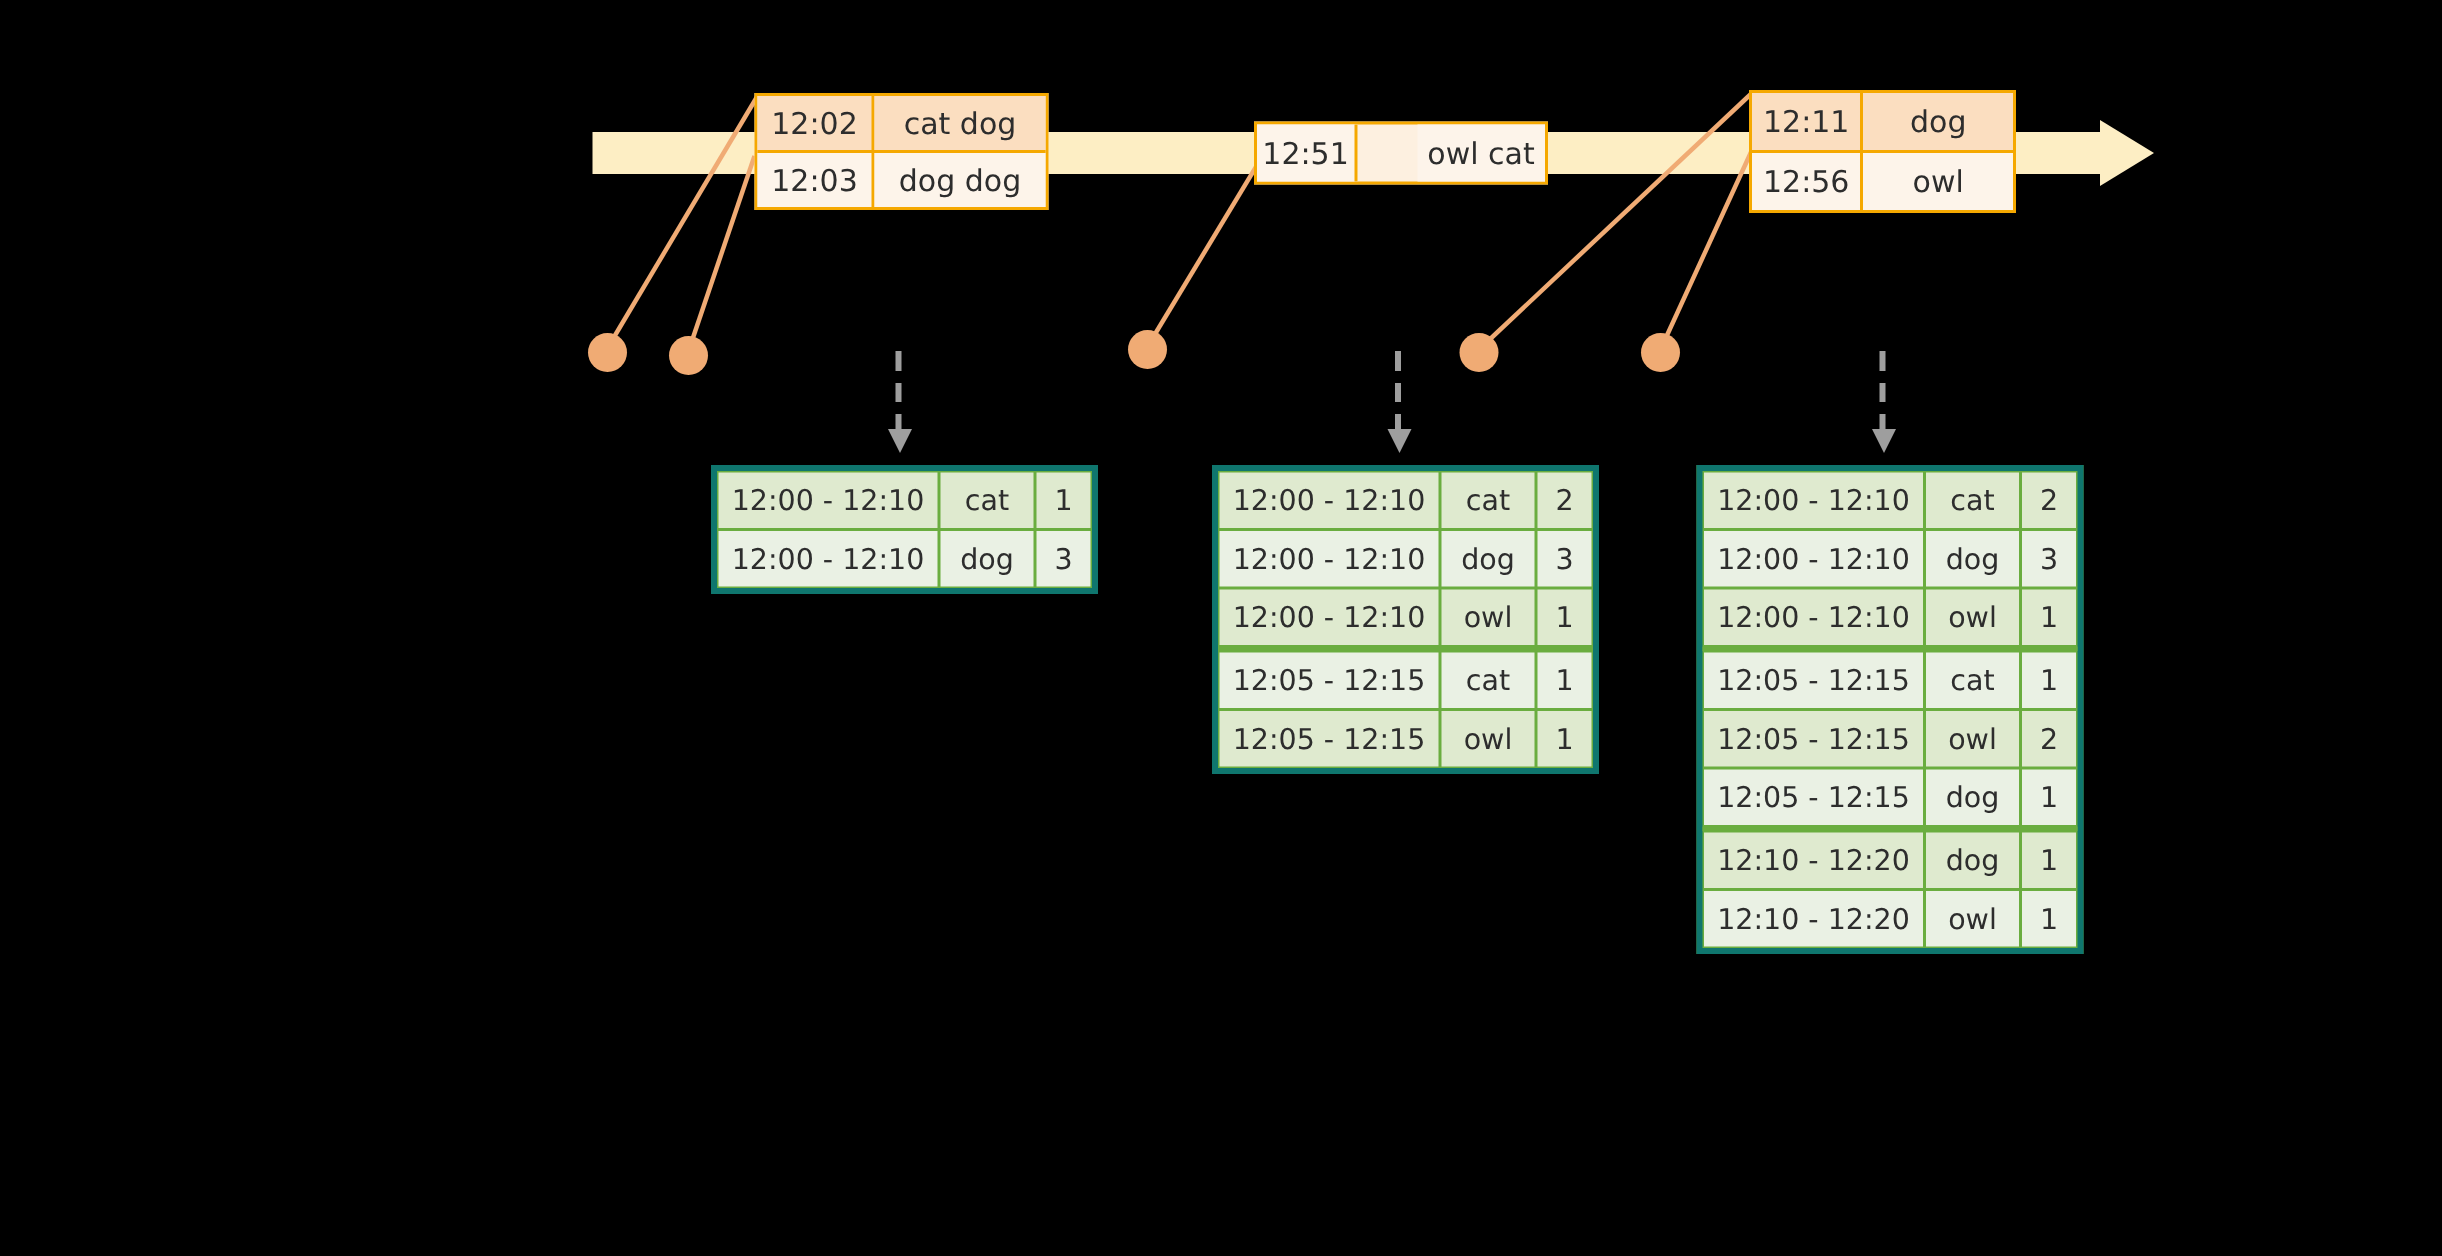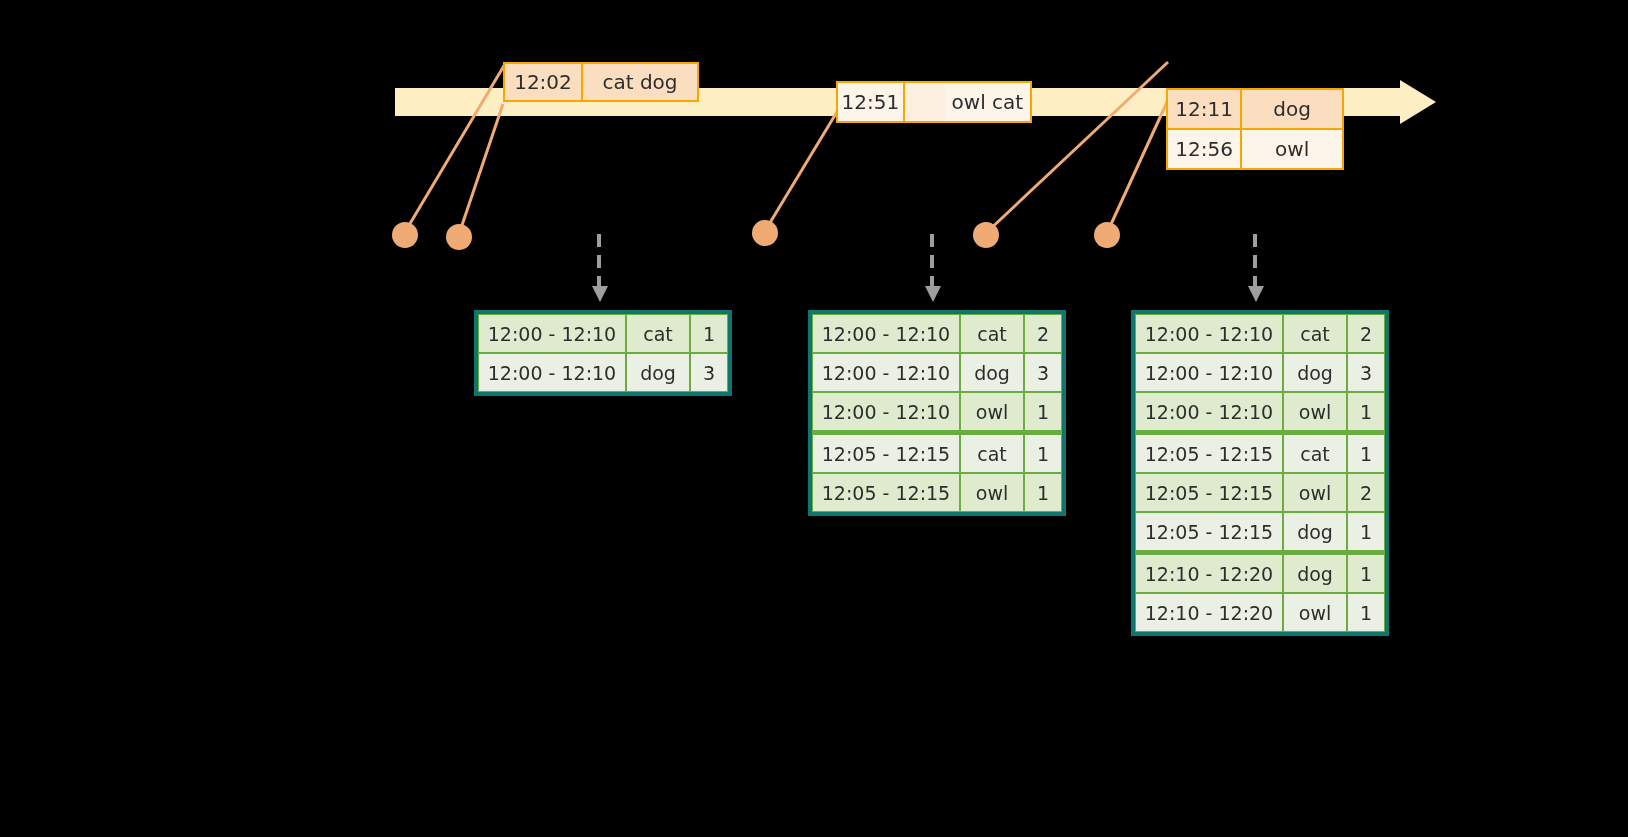--- a/index.html
+++ b/index.html
@@ -54,21 +54,21 @@
   .evt-row.light .time,.evt-row.light .words{background:#fdf4ea;}
 
   #box-a{left:503px;top:62px;width:196px;}
   #box-a .time{width:84px;height:36px;text-align:center;}
   #box-a .words{width:123px;height:36px;}
 
   #box-b{left:836px;top:81px;width:196px;}
   #box-b .time{width:84px;height:38px;}
   #box-b .words{width:108px;height:38px;margin-left:40px;}
 
-  #box-c{left:1166px;top:60px;width:178px;margin-top:28px;}
+  #box-c{left:1166px;top:60px;width:178px;}
   #box-c .time{width:76px;height:38px;}
   #box-c .words{width:102px;height:38px;}
 
   
   .dot{
     position:absolute;width:26px;height:26px;border-radius:50%;
     background:#f0ab74;
   }
   svg.connectors{position:absolute;left:0;top:0;width:1628px;height:837px;}
 
@@ -131,20 +131,24 @@
       <line x1="765" y1="231" x2="855" y2="82" stroke="#f0ab74" stroke-width="3"></line>
       <line x1="986" y1="233" x2="1168" y2="62" stroke="#f0ab74" stroke-width="3"></line>
       <line x1="1107" y1="233" x2="1168" y2="100" stroke="#f0ab74" stroke-width="3"></line>
     </svg>
 
   <div class="evt-box" id="box-a">
     <div class="evt-row shade">
       <div class="time">12:02</div>
       <div class="words">cat dog</div>
     </div>
+    <div class="evt-row light">
+      <div class="time">12:03</div>
+      <div class="words">dog dog</div>
+    </div>
   </div>
 
   <div class="evt-box" id="box-b">
     <div class="evt-row light">
       <div class="time">12:51</div>
       <div class="words">owl cat</div>
     </div>
   </div>
 
   <div class="evt-box" id="box-c">

